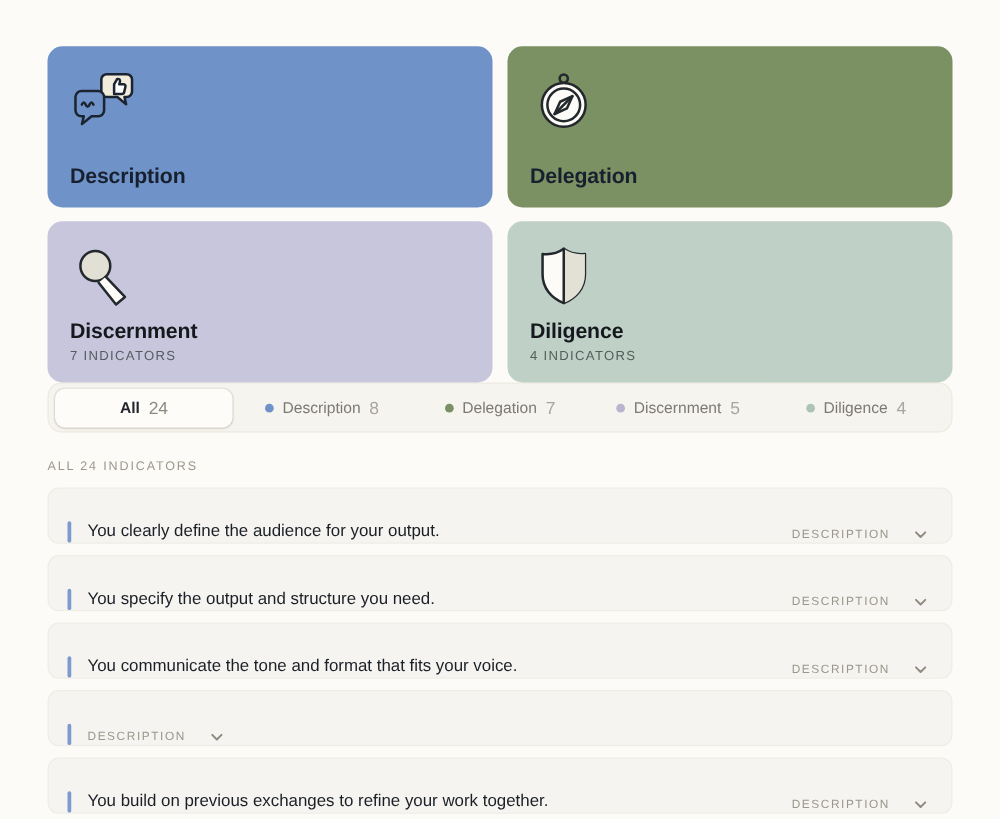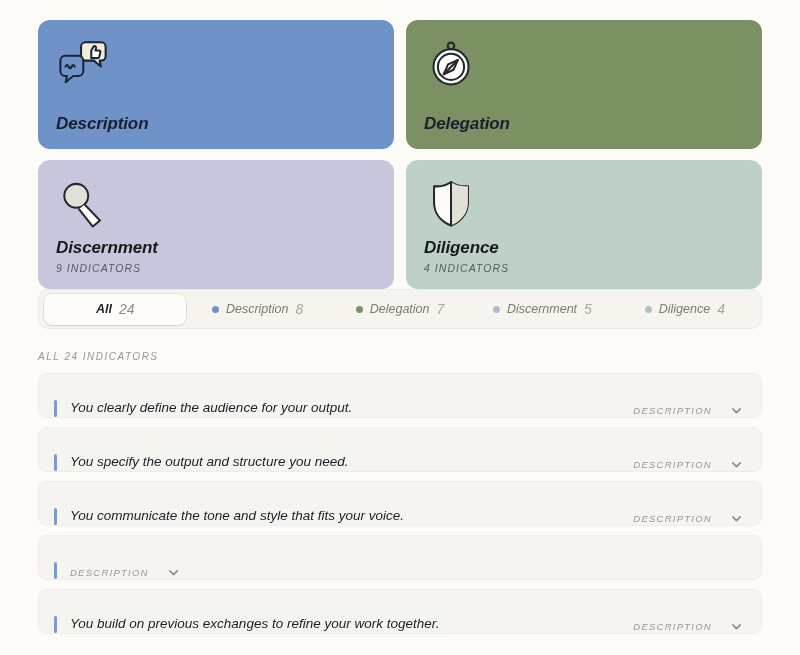--- a/index.html
+++ b/index.html
@@ -9,22 +9,21 @@
     height: 655px;
     background: #fcfbf7;
     font-family: "Liberation Sans", sans-serif;
     -webkit-font-smoothing: antialiased;
     overflow: hidden;
   }
 
   .page {
     width: 800px;
     height: 655px;
-    padding: 20px 38px 0 38px;
-    font-style: italic;
+    padding: 37px 38px 0 38px;
   }
 
   
   .card-grid {
     display: grid;
     grid-template-columns: 1fr 1fr;
     gap: 11px 12px;
   }
 
   .cat-card {
@@ -212,21 +211,21 @@
       </div>
       <div class="cat-card light" style="background: rgb(199, 198, 220);">
         <div class="cat-icon">
           <svg viewBox="0 0 56 54">
             <circle cx="21" cy="18.5" r="12.4" fill="#e2e0d4" stroke="#23282c" stroke-width="2.1" stroke-linecap="round" stroke-linejoin="round"></circle>
             <path d="M29.6 27.4 45.6 44.2l-7.4 6.2-14.4-18" fill="#fdfcf9" stroke="#23282c" stroke-width="2.1" stroke-linecap="round" stroke-linejoin="round"></path>
           </svg>
         </div>
         <div class="cat-text">
           <div class="cat-title">Discernment</div>
-          <div class="cat-sub">9 INDICATORS</div>
+          <div class="cat-sub">7 INDICATORS</div>
         </div>
       </div>
       <div class="cat-card light" style="background: rgb(191, 208, 199);">
         <div class="cat-icon">
           <svg viewBox="0 0 56 54">
             <path d="M28 4.2c5 3.6 11.4 5 17.6 4.3v17c0 11.2-7.2 19.6-17.6 23.8C17.6 45.1 10.4 36.7 10.4 25.5v-17C16.6 9.2 23 7.8 28 4.2z" fill="#fcfbf7" stroke="#23282c" stroke-width="2.1" stroke-linecap="round" stroke-linejoin="round"></path>
             <path d="M28 4.2c5 3.6 11.4 5 17.6 4.3v17c0 11.2-7.2 19.6-17.6 23.8z" fill="#e3e1d6" stroke="none"></path>
             <path d="M28 4.2v45.1" stroke="#23282c" stroke-width="2.1" fill="none" stroke-linecap="round" stroke-linejoin="round"></path>
           </svg>
         </div>
@@ -286,21 +285,21 @@
           <span class="row-cat">DESCRIPTION</span>
           <span class="chev">
             <svg viewBox="0 0 14 14">
               <path d="M3 5.3 7 9.3l4-4" fill="none" stroke="currentColor" stroke-width="1.7" stroke-linecap="round" stroke-linejoin="round"></path>
             </svg>
           </span>
         </div>
       </div>
       <div class="row">
         <span class="row-accent" style="background: rgb(125, 154, 206);"></span>
-        <div class="row-text">You communicate the tone and style that fits your voice.</div>
+        <div class="row-text">You communicate the tone and format that fits your voice.</div>
         <div class="row-right">
           <span class="row-cat">DESCRIPTION</span>
           <span class="chev">
             <svg viewBox="0 0 14 14">
               <path d="M3 5.3 7 9.3l4-4" fill="none" stroke="currentColor" stroke-width="1.7" stroke-linecap="round" stroke-linejoin="round"></path>
             </svg>
           </span>
         </div>
       </div>
       <div class="row">

